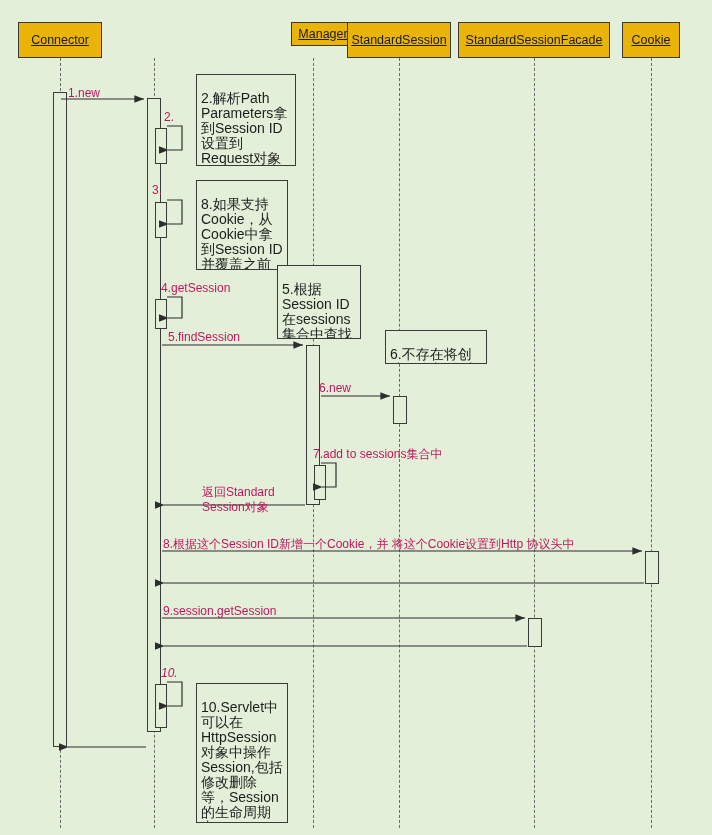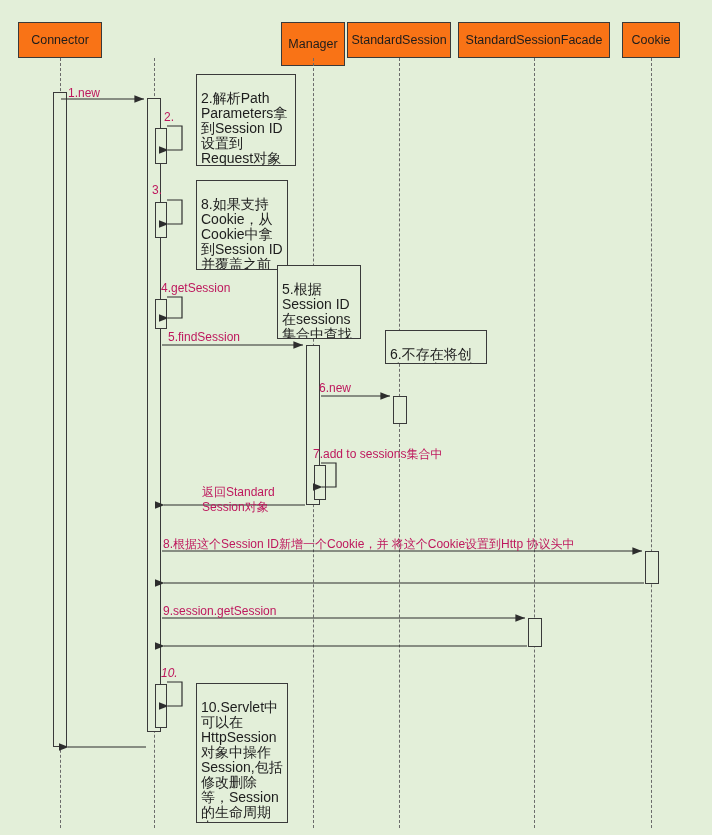--- a/index.html
+++ b/index.html
@@ -7,26 +7,27 @@
     width:712px;height:835px;
     background:#e3efd9;
     font-family:"Liberation Sans",sans-serif;
     position:relative;
     overflow:hidden;
   }
   #canvas{position:absolute;left:0;top:0;width:712px;height:835px;}
   .lifeline-box{
     position:absolute;
     border:1px solid #3a3a3a;
-    background:#f97316;
+    background:#eab308;
     display:flex;align-items:center;justify-content:center;
     font-size:12.5px;
     color:#1d1d1d;
     box-sizing:border-box;
     white-space:nowrap;
+    text-decoration:underline;
   }
   .lifeline{
     position:absolute;
     border-left:1px dashed #6b6b6b;
     width:0;
   }
   .activation{
     position:absolute;
     border:1px solid #3a3a3a;
     background:#e3efd9;
@@ -52,21 +53,21 @@
   svg.arrows{position:absolute;left:0;top:0;width:712px;height:835px;pointer-events:none;}
 </style>
 </head>
 <body>
 
 <div id="canvas">
 
   <div class="lifeline-box" style="left:18px;top:22px;width:84px;height:36px;">
     <span>Connector</span>
   </div>
-  <div class="lifeline-box" style="left:281px;top:22px;width:64px;height:44px;">
+  <div class="lifeline-box" style="left:291px;top:22px;width:64px;height:24px;">
     <span>Manager</span>
   </div>
   <div class="lifeline-box" style="left:347px;top:22px;width:104px;height:36px;">
     <span>StandardSession</span>
   </div>
   <div class="lifeline-box" style="left:458px;top:22px;width:152px;height:36px;">
     <span>StandardSessionFacade</span>
   </div>
   <div class="lifeline-box" style="left:622px;top:22px;width:58px;height:36px;">
     <span>Cookie</span>

